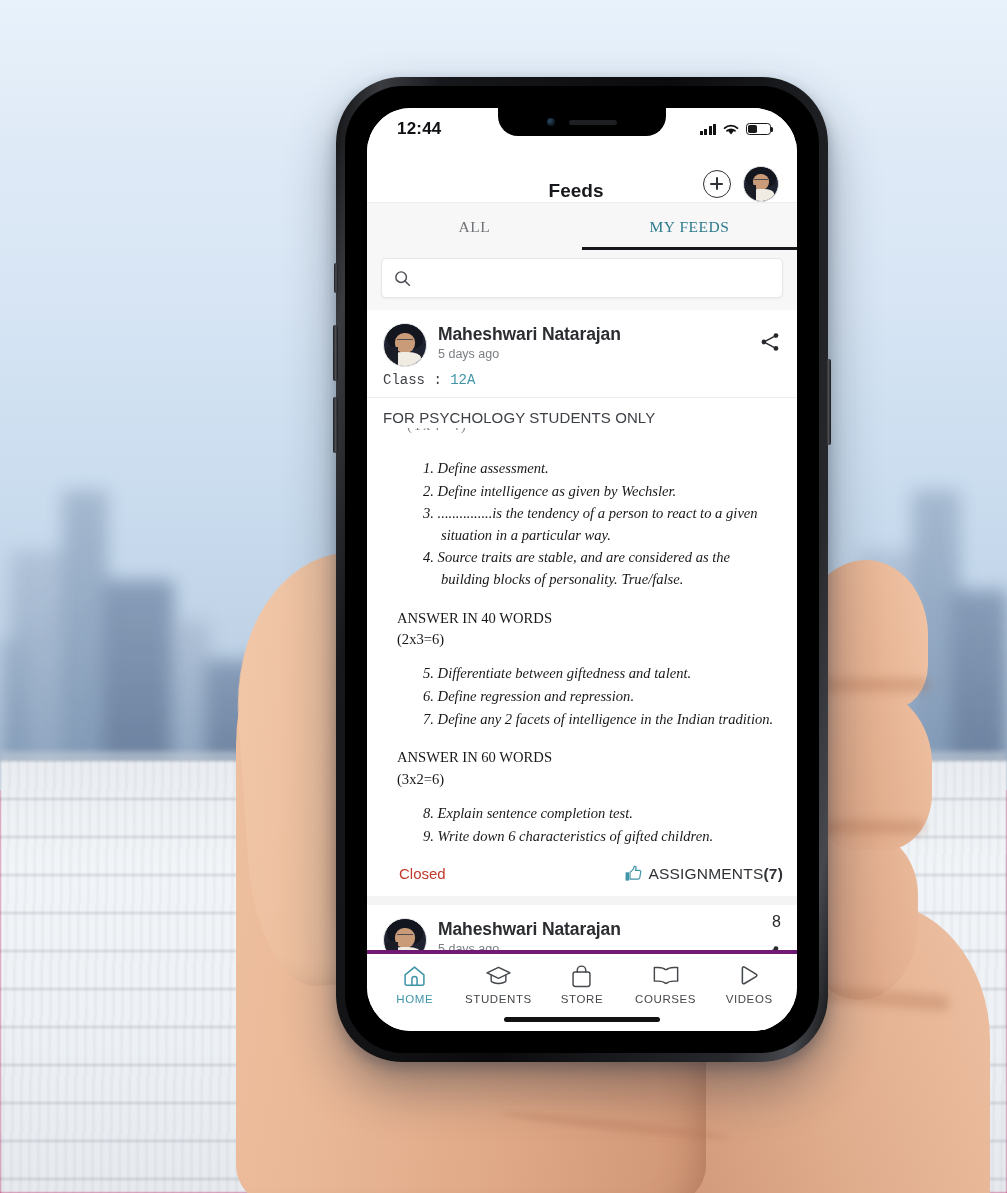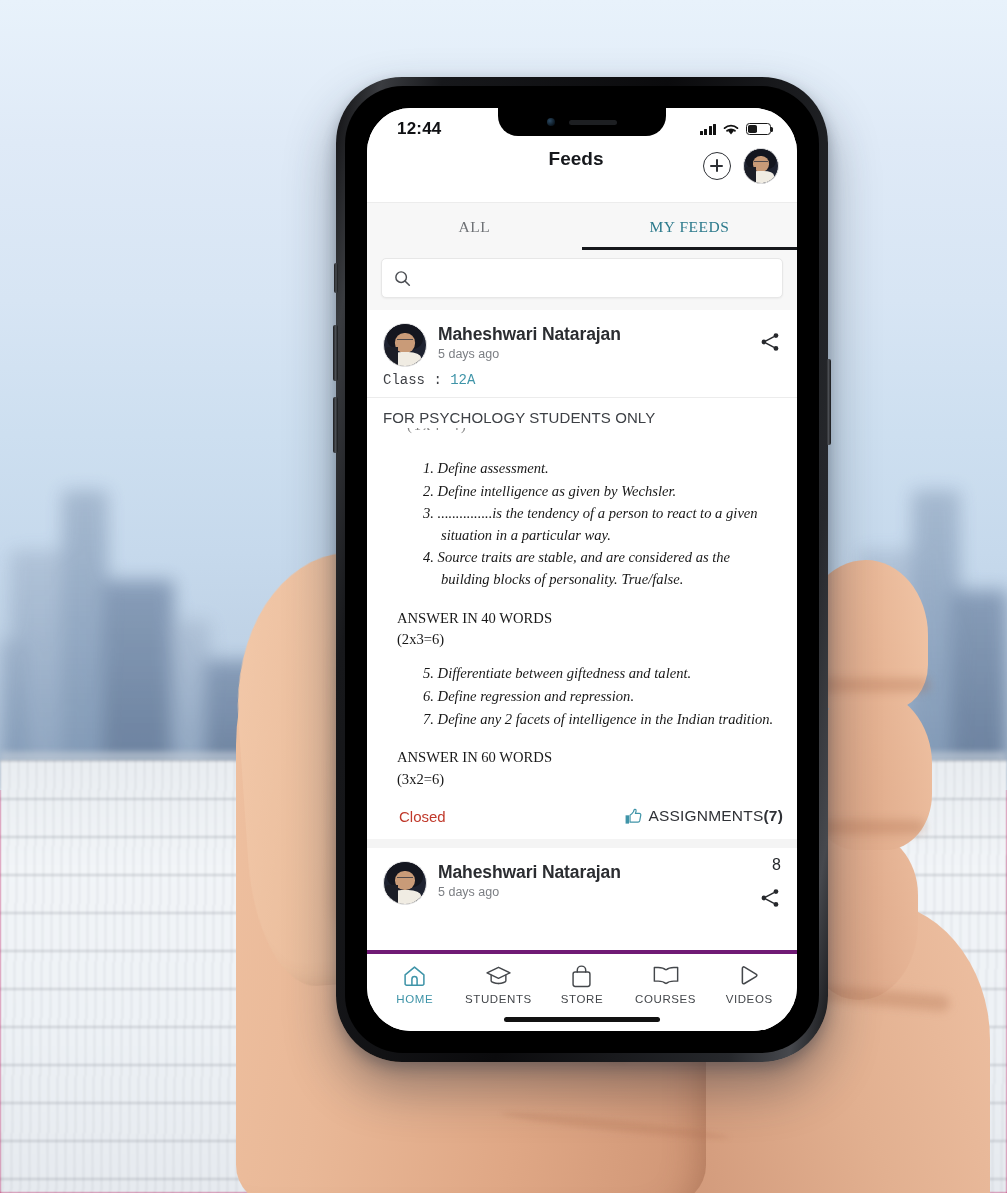--- a/index.html
+++ b/index.html
@@ -176,21 +176,21 @@
   }
   #notch .cam {
     width: 8px; height: 8px; border-radius: 50%;
     background: radial-gradient(circle at 35% 35%, #2c4a63, #0a1620 70%);
   }
   #notch .spk { width: 48px; height: 5px; border-radius: 3px; background: #1d1f22; }
 
   
   #app-header {
     height: 54px; background: #fff;
-    display: flex; align-items: flex-start; position: relative;
+    display: flex; align-items: flex-end; position: relative;
     padding: 0 18px 0 22px;
   }
   #app-title {
     flex: 1; text-align: center; font-size: 19px; font-weight: bold; color: #16181c;
     padding-left: 60px;
   }
   #header-actions { display: flex; align-items: center; gap: 12px; }
   #add-btn {
     width: 28px; height: 28px; border-radius: 50%;
     border: 1.7px solid #2d3035; position: relative; cursor: pointer;
@@ -504,20 +504,24 @@
                 <li>5. Differentiate between giftedness and talent.</li>
                 <li>6. Define regression and repression.</li>
                 <li>7.  Define any 2 facets of intelligence in the Indian tradition.</li>
               </ol>
 
               <div class="sect">
                 <span class="lbl">ANSWER IN 60 WORDS</span>
                 <span class="marks">(3x2=6)</span>
               </div>
 
+              <ol>
+                <li>8. Explain sentence completion test.</li>
+                <li>9. Write down 6 characteristics of gifted children.</li>
+              </ol>
             </div>
 
             <div class="post-footer">
               <div class="status-closed">Closed</div>
               <div class="assign">
                 <svg class="thumb-icon" viewBox="0 0 24 24">
                   <path d="M2 10.5h4.3V21H2z" fill="#3f94a8"></path>
                   <path d="M7.6 10.3c1.6-1 3.3-2.6 4.3-4.3.6-1.1.5-2.6 1.6-3 .9-.3 1.7.4 1.8 1.3.2 1.2-.4 2.6-.9 3.8h4.9c1.2 0 2.1 1 1.9 2.1l-1.4 7.4c-.2.9-1 1.6-2 1.6H7.6z" fill="none" stroke="#3f94a8" stroke-width="1.5" stroke-linejoin="round"></path>
                 </svg>
                 <div class="assign-txt">

